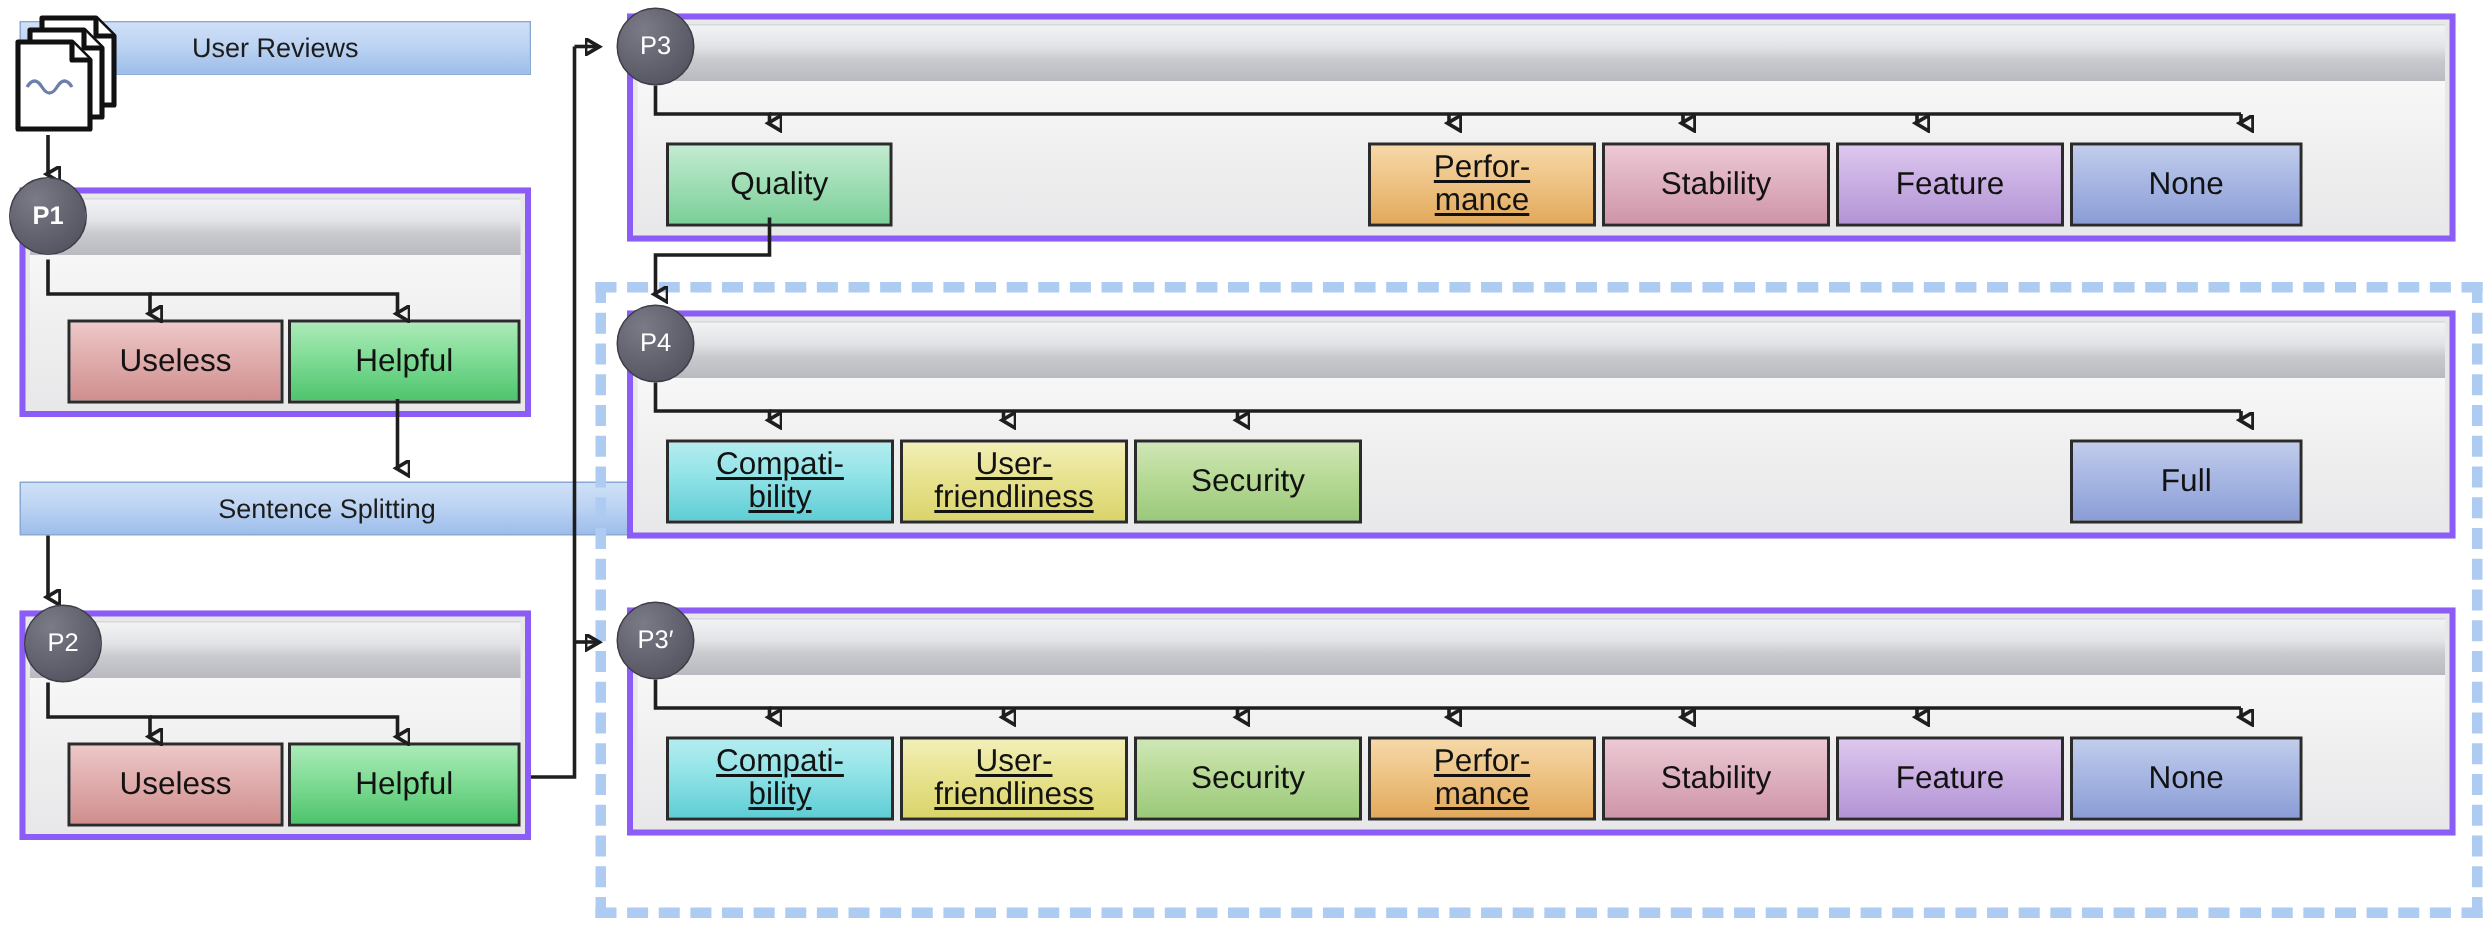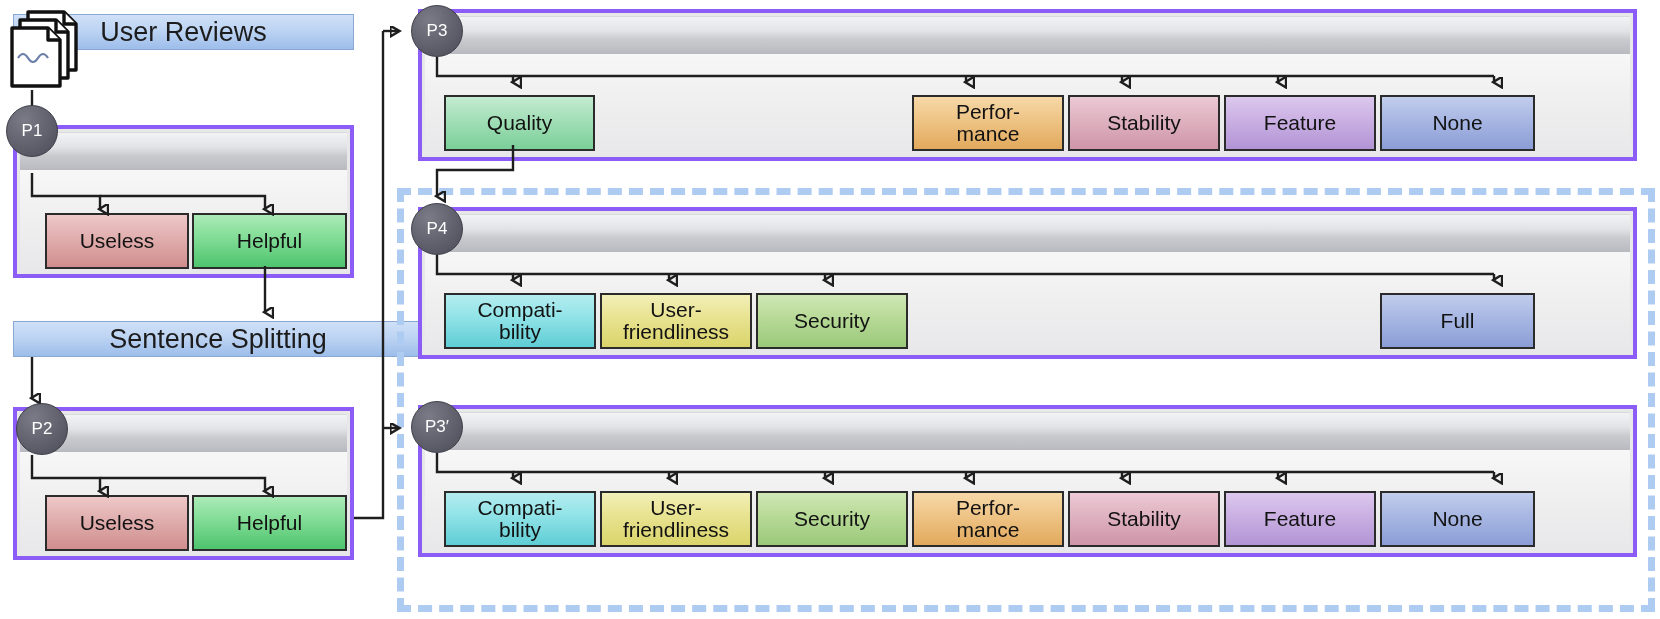--- a/index.html
+++ b/index.html
@@ -36,29 +36,29 @@
     display:flex;align-items:center;justify-content:center;
     color:#ffffff;font-size:17px;z-index:20;box-sizing:border-box;
   }
 
   
   .cat{
     position:absolute;border:2px solid #2b2b2b;box-sizing:border-box;
     display:flex;align-items:center;justify-content:center;text-align:center;
     font-size:21px;line-height:1.06;color:#121212;padding:2px 4px;
   }
-  .cat .two{display:block;}
+  .cat .two{display:block;text-decoration:underline;}
 
   
   .bluebar{
     position:absolute;box-sizing:border-box;
     background:linear-gradient(to bottom,#cfe0f7 0%,#bdd4f3 45%,#9dbdea 100%);
     border:1px solid #8aa8d4;
     display:flex;align-items:center;justify-content:center;
-    font-size:27px;color:#1c1c1c;
+    font-size:18px;color:#1c1c1c;
   }
 
   
   .dashframe{
     position:absolute;border:7px dashed #aecbf2;box-sizing:border-box;
     background:transparent;z-index:1;
   }
 
   
   svg.wires{position:absolute;left:0;top:0;width:1660px;height:619px;overflow:visible;z-index:10;pointer-events:none;}
@@ -101,21 +101,21 @@
     <div class="panel-title">Filtering</div>
     <div class="panel-body"></div>
 
     <div class="cat" style="left:28px;top:84px;width:144px;height:56px;background:linear-gradient(to bottom,#eec8c8 0%,#e2b0b0 40%,#d08e8e 100%);">
       <span>Useless</span>
     </div>
     <div class="cat" style="left:175px;top:84px;width:155px;height:56px;background:linear-gradient(to bottom,#abeab8 0%,#85de99 40%,#4ec46d 100%);">
       <span>Helpful</span>
     </div>
   </div>
-  <div class="bubble" style="left:6px;top:105px;">
+  <div class="bubble" style="left:6px;top:118px;font-weight:bold;">
     <span>P1</span>
   </div>
 
   <div class="panel" style="left:13px;top:407px;width:341px;height:153px;">
     <div class="panel-head"></div>
     <div class="panel-title">Fragmenting</div>
     <div class="panel-body"></div>
 
     <div class="cat" style="left:28px;top:84px;width:144px;height:56px;background:linear-gradient(to bottom,#eec8c8 0%,#e2b0b0 40%,#d08e8e 100%);">
       <span>Useless</span>

